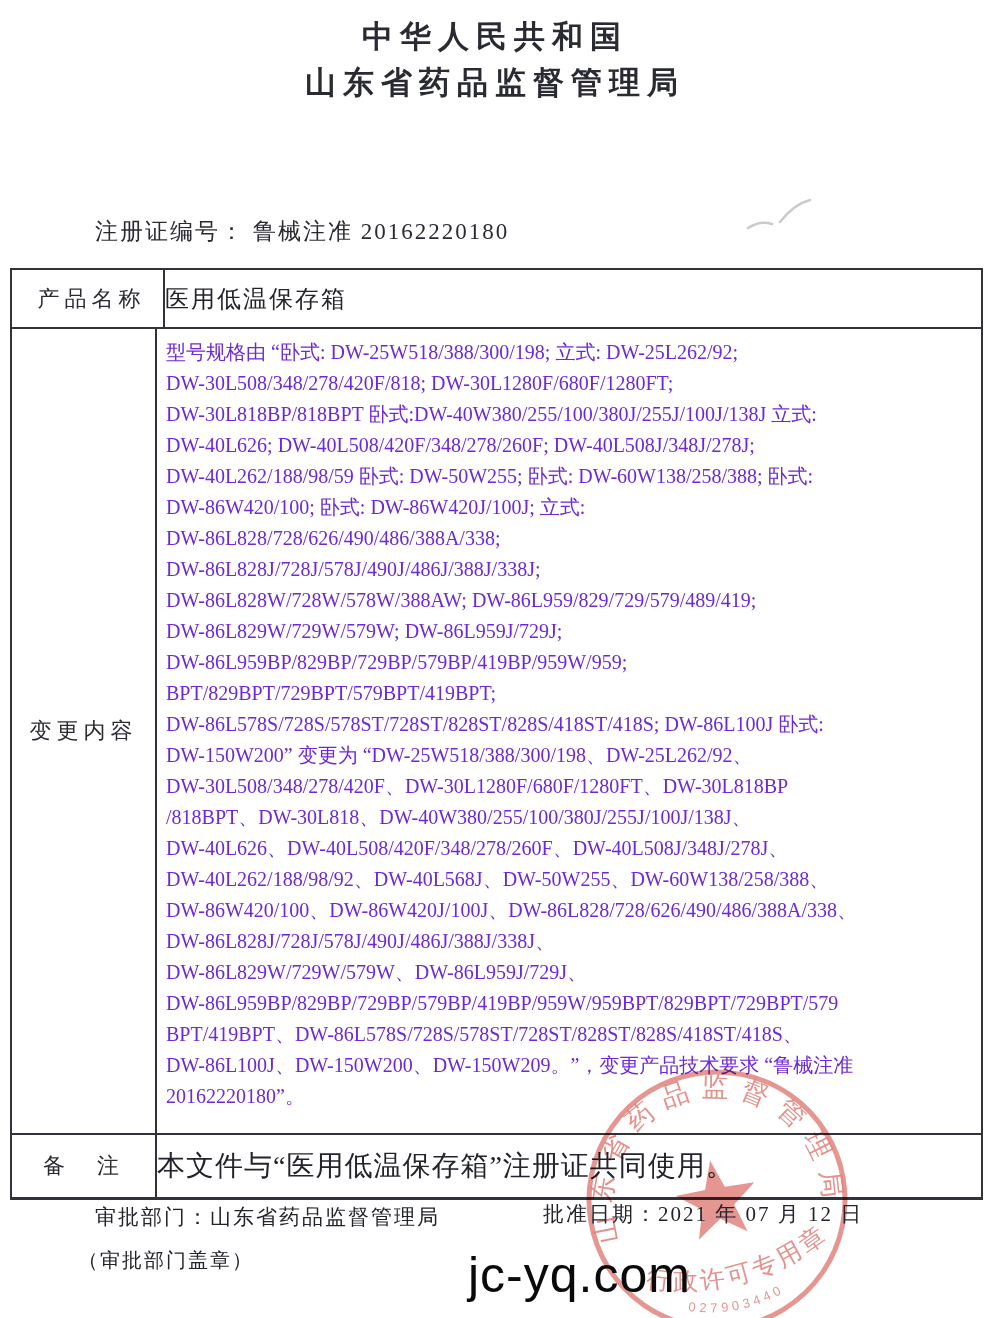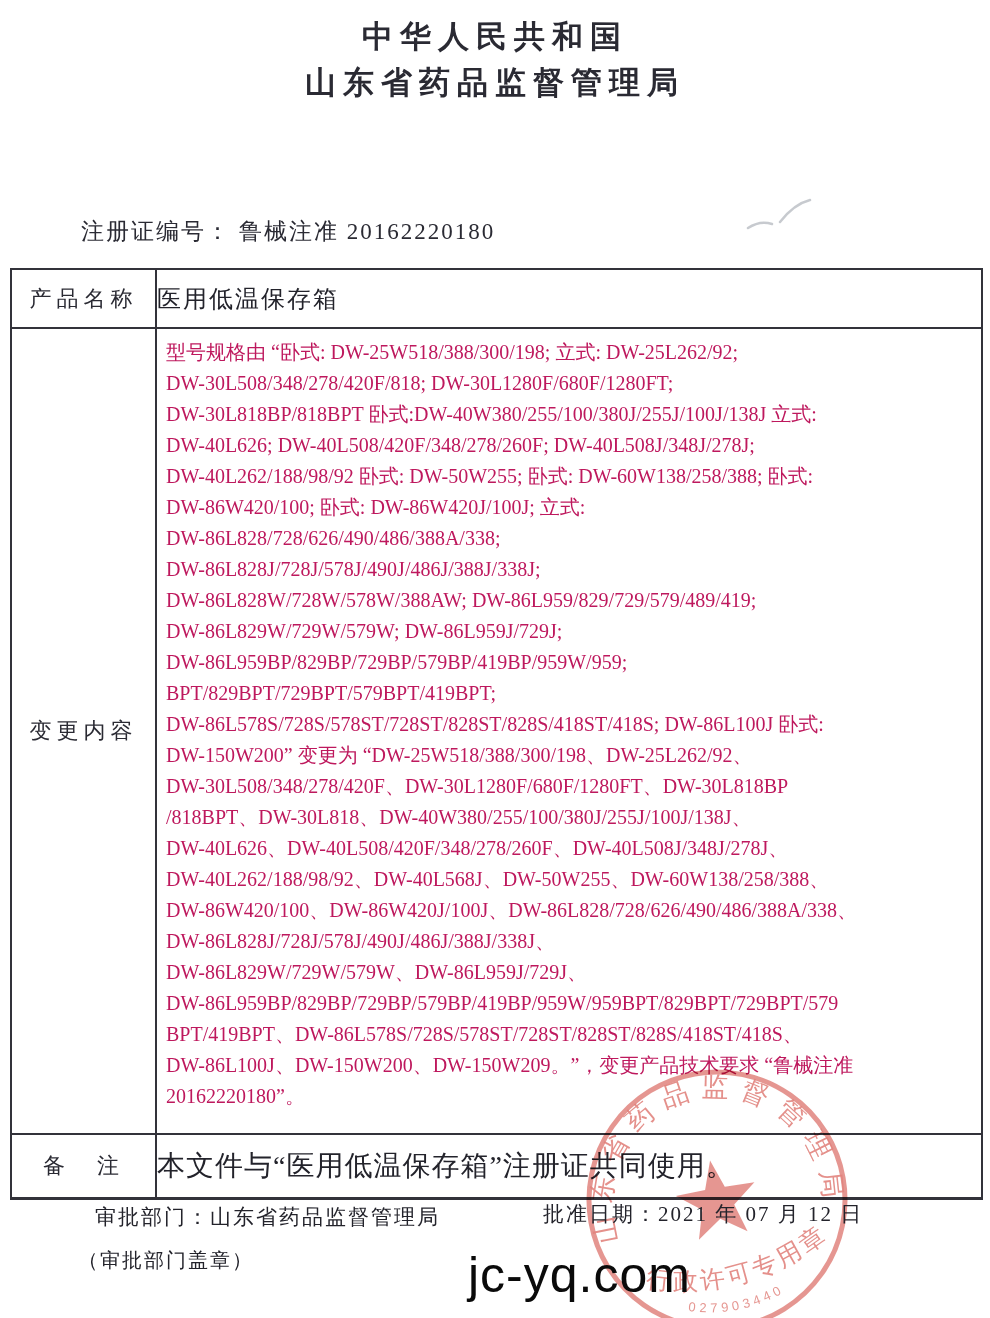--- a/index.html
+++ b/index.html
@@ -11,48 +11,48 @@
   .page{position:absolute;inset:0;}
 
   .title1,.title2{
     position:absolute;left:0;width:100%;text-align:center;
     font-size:31px;font-weight:600;letter-spacing:7px;color:#2a2a33;
   }
   .title1{top:16px;}
   .title2{top:62px;}
 
   .regline{
-    position:absolute;left:81px;top:216px;
+    position:absolute;left:95px;top:216px;
     font-size:23px;letter-spacing:2px;color:#2a2a33;
   }
   .regline .num{margin-left:8px;}
 
   .doc-table{
     position:absolute;left:10px;top:268px;width:973px;
     border:2px solid #32323a;border-bottom-width:3px;
     box-sizing:border-box;z-index:10;background:transparent;
   }
   .t-row{display:flex;box-sizing:border-box;}
   .row-change,.row-note{border-top:2px solid #32323a;}
-  .row-product{height:57px;}
+  .row-product{height:57px;margin-left:8px;}
   .row-change{height:806px;}
   .row-note{height:64px;}
   .t-label{
     flex:0 0 145px;width:145px;box-sizing:border-box;
     border-right:2px solid #32323a;
     display:flex;align-items:center;justify-content:center;
     font-size:22px;letter-spacing:5px;color:#2a2a33;
   }
   .t-content{flex:1;min-width:0;box-sizing:border-box;}
   .product-content{
     display:flex;align-items:center;padding-left:0;
     font-size:24px;letter-spacing:2px;
   }
   .change-content{
-    padding:8px 2px 0 9px;font-size:20px;line-height:31px;color:#be185d;
+    padding:8px 2px 0 9px;font-size:20px;line-height:31px;color:#6d28d9;
   }
   .change-line{white-space:nowrap;}
   .note-content{
     display:flex;align-items:center;
     font-size:28px;letter-spacing:1px;border-radius:13px;
   }
 
   .approval-dept{position:absolute;left:95px;top:1203px;font-size:21px;letter-spacing:2px;}
   .approval-date{position:absolute;left:543px;top:1200px;font-size:21px;letter-spacing:2px;z-index:25;}
   .seal-note{position:absolute;left:78px;top:1247px;font-size:20px;letter-spacing:2px;}
@@ -86,21 +86,21 @@
       <div class="t-label">产品名称</div>
       <div class="t-content product-content">医用低温保存箱</div>
     </div>
     <div class="t-row row-change">
       <div class="t-label">变更内容</div>
       <div class="t-content change-content">
           <div class="change-line">型号规格由 “卧式: DW-25W518/388/300/198; 立式: DW-25L262/92;</div>
           <div class="change-line">DW-30L508/348/278/420F/818; DW-30L1280F/680F/1280FT;</div>
           <div class="change-line">DW-30L818BP/818BPT 卧式:DW-40W380/255/100/380J/255J/100J/138J 立式:</div>
           <div class="change-line">DW-40L626; DW-40L508/420F/348/278/260F; DW-40L508J/348J/278J;</div>
-          <div class="change-line">DW-40L262/188/98/92 卧式: DW-50W255; 卧式: DW-60W138/258/388; 卧式:</div>
+          <div class="change-line">DW-40L262/188/98/59 卧式: DW-50W255; 卧式: DW-60W138/258/388; 卧式:</div>
           <div class="change-line">DW-86W420/100; 卧式:  DW-86W420J/100J; 立式:</div>
           <div class="change-line">DW-86L828/728/626/490/486/388A/338;</div>
           <div class="change-line">DW-86L828J/728J/578J/490J/486J/388J/338J;</div>
           <div class="change-line">DW-86L828W/728W/578W/388AW; DW-86L959/829/729/579/489/419;</div>
           <div class="change-line">DW-86L829W/729W/579W; DW-86L959J/729J;</div>
           <div class="change-line">DW-86L959BP/829BP/729BP/579BP/419BP/959W/959;</div>
           <div class="change-line">BPT/829BPT/729BPT/579BPT/419BPT;</div>
           <div class="change-line">DW-86L578S/728S/578ST/728ST/828ST/828S/418ST/418S; DW-86L100J 卧式:</div>
           <div class="change-line">DW-150W200” 变更为 “DW-25W518/388/300/198、DW-25L262/92、</div>
           <div class="change-line">DW-30L508/348/278/420F、DW-30L1280F/680F/1280FT、DW-30L818BP</div>

